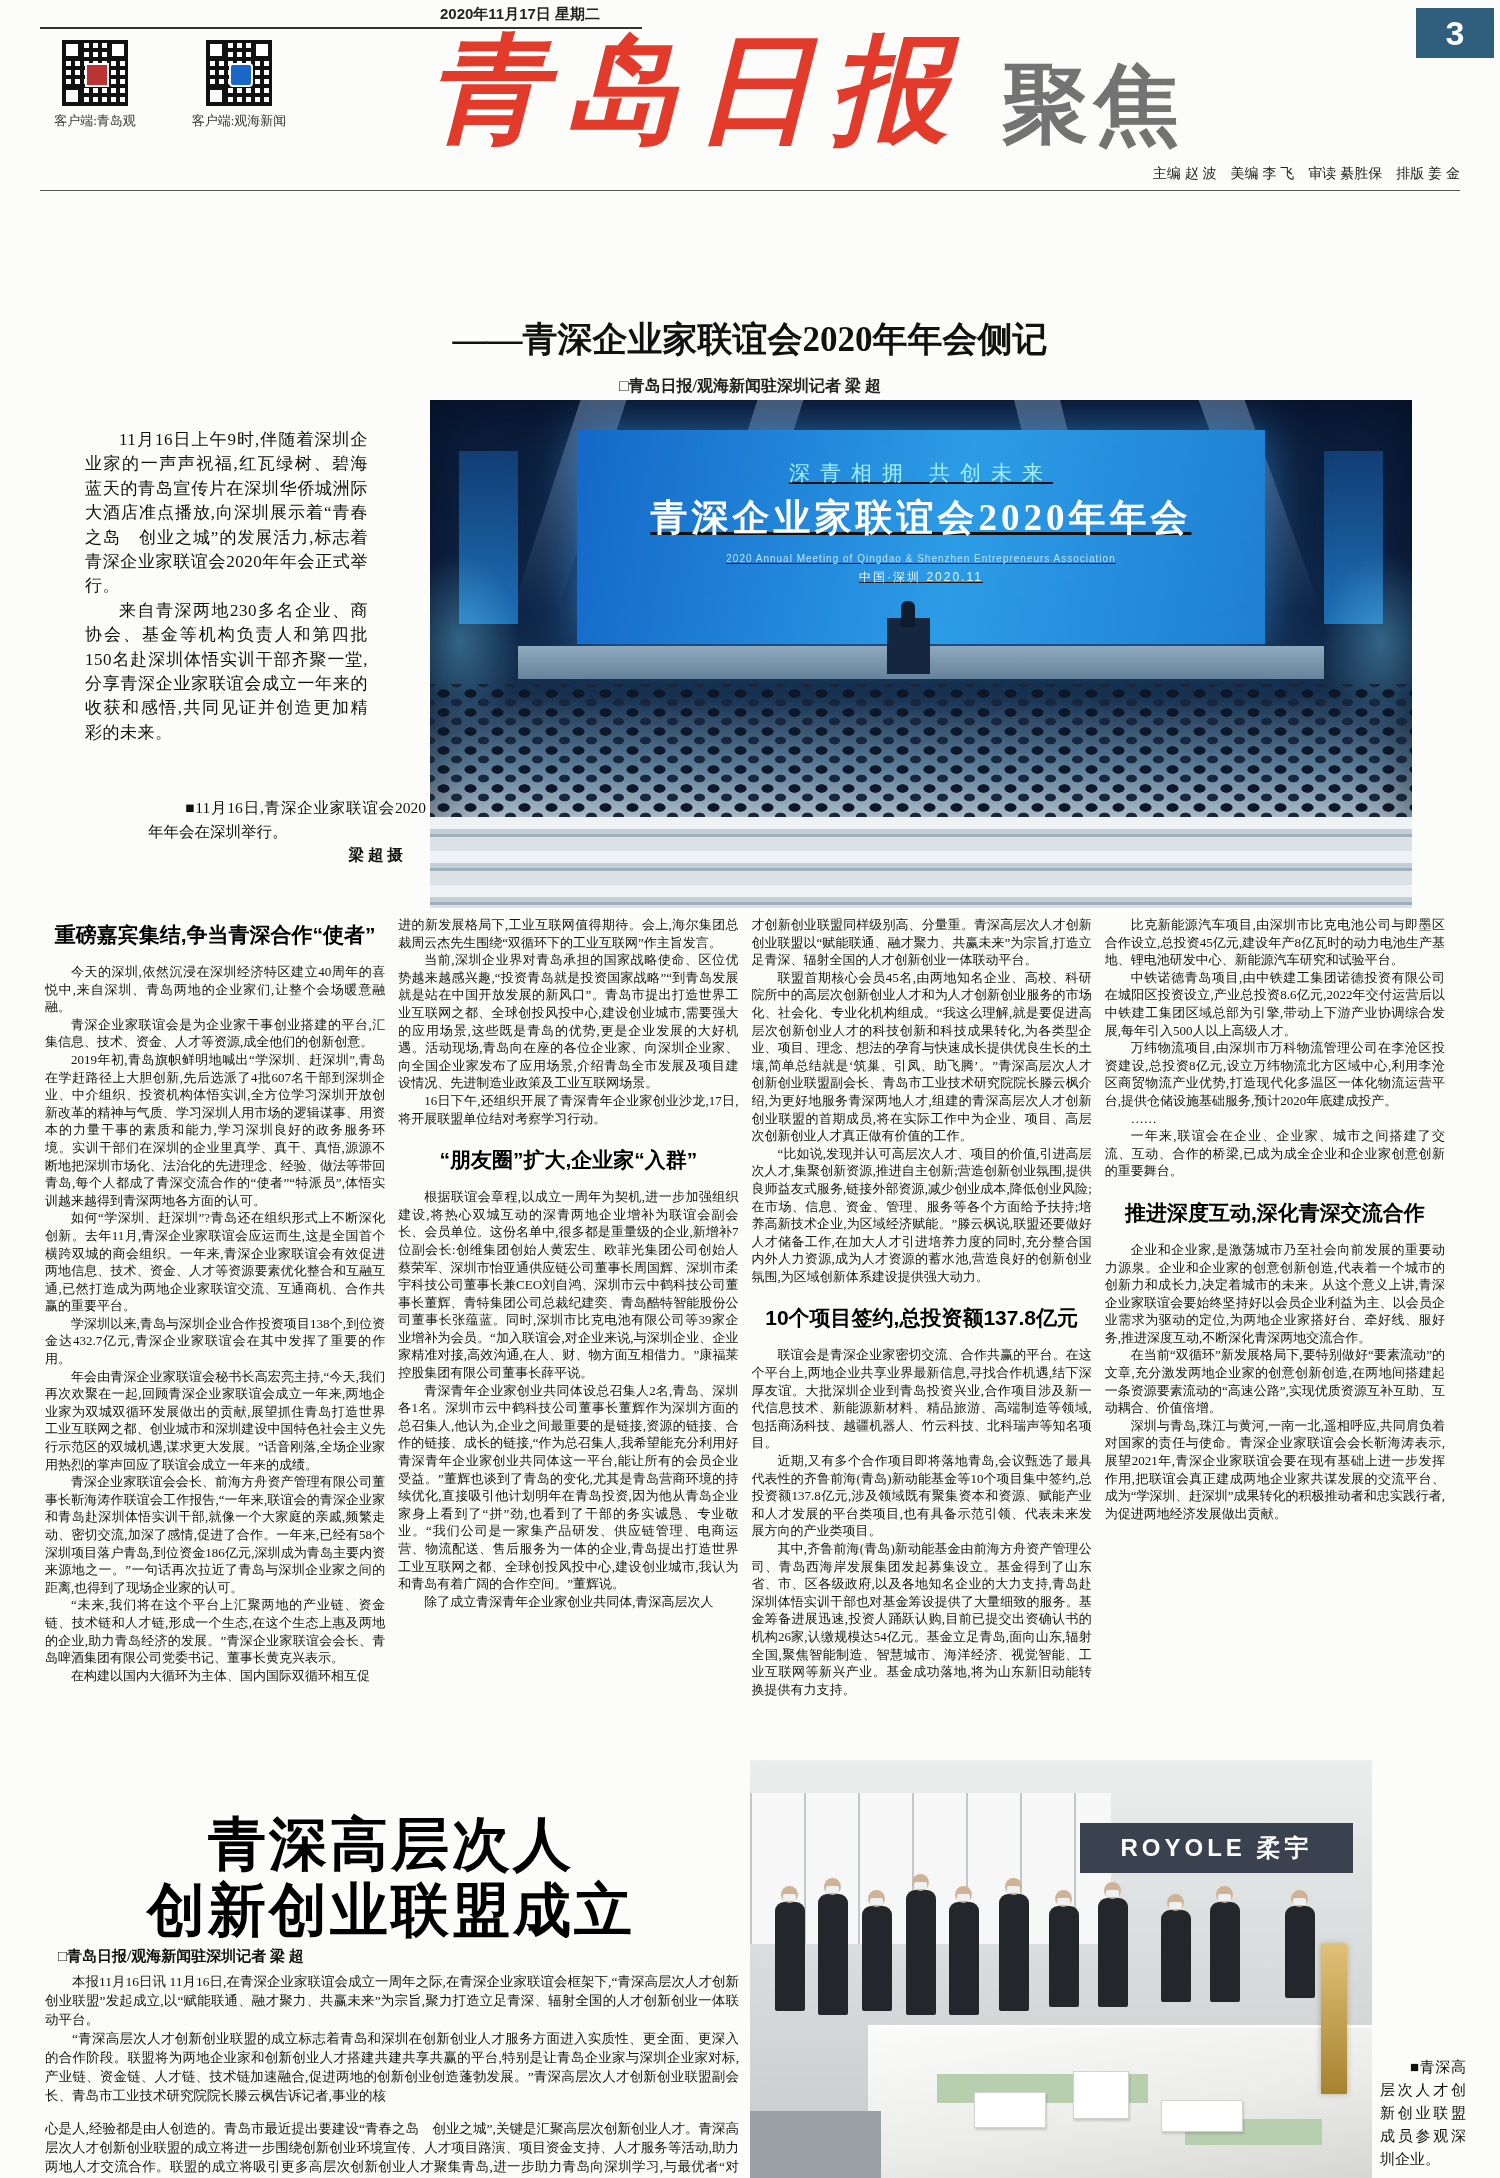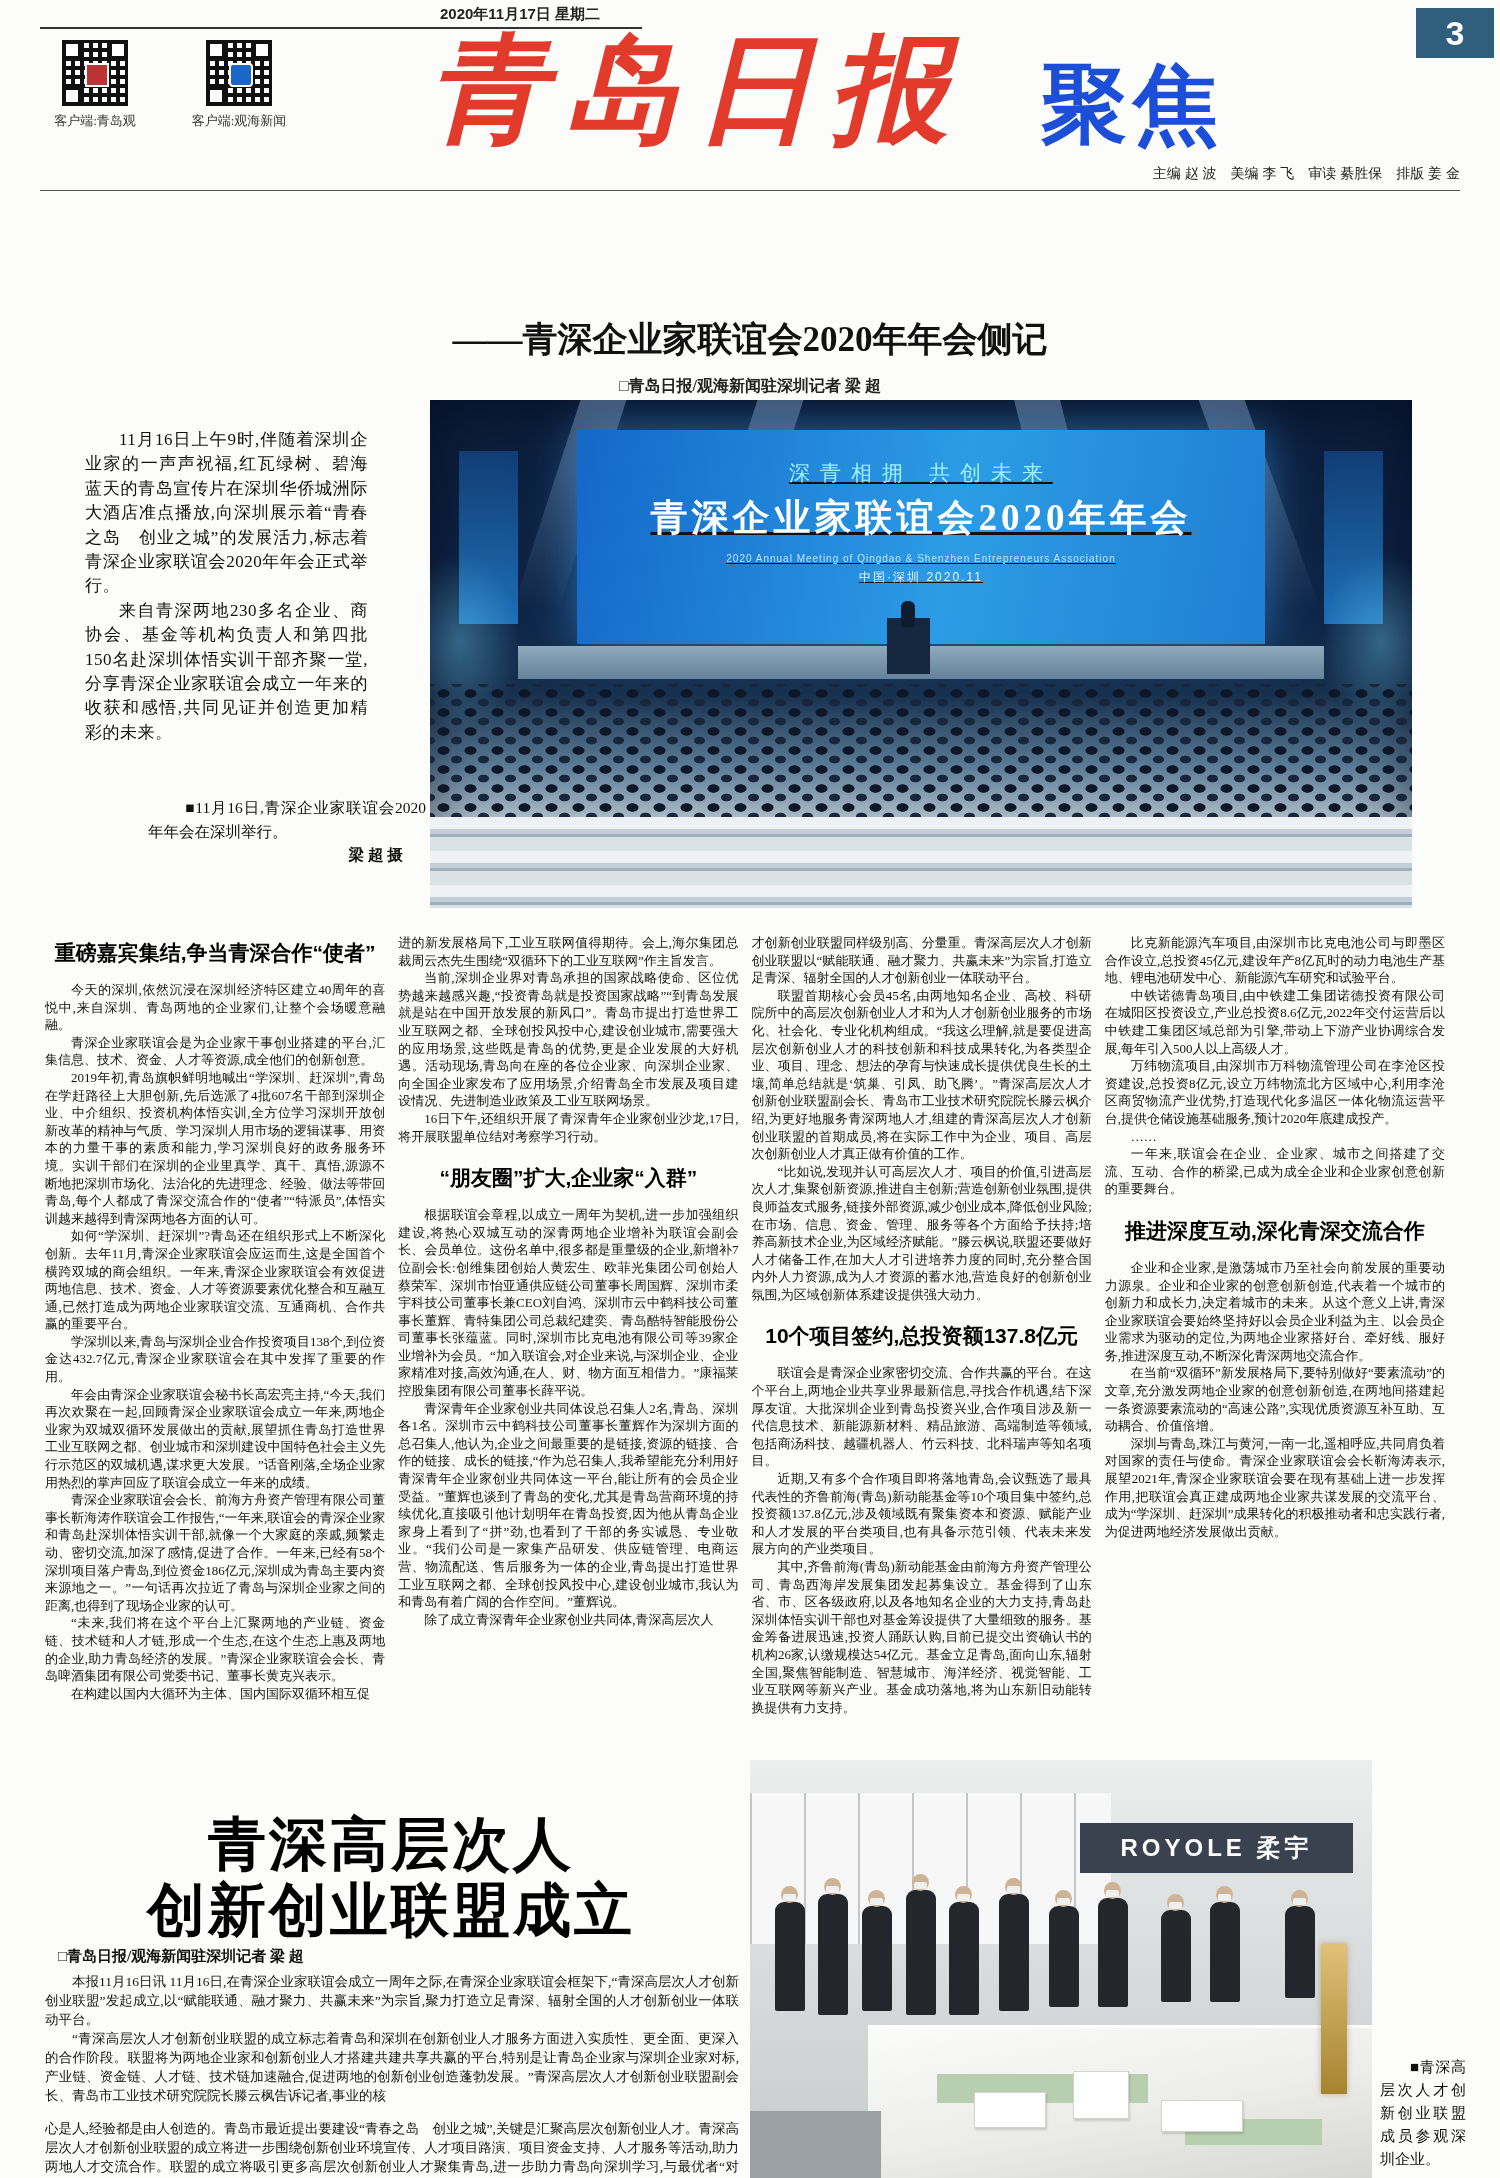--- a/index.html
+++ b/index.html
@@ -25,22 +25,22 @@
   .qr .f.tl{left:0;top:0}.qr .f.tr{right:0;top:0}.qr .f.bl{left:0;bottom:0}
   .qr .badge{position:absolute;left:23px;top:23px;width:20px;height:20px;background:#b33;
              border:2px solid #fff;}
   .qr.blue .badge{background:#1b66c9;border-radius:4px;}
   .qr-label{margin-top:7px;font:13px/16px "Liberation Serif",serif;color:#333;}
 
   
   .masthead-title{left:428px;top:26px;font-size:118px;line-height:1.1;color:#e23a2b;
                   font-weight:700;font-style:italic;letter-spacing:16px;
                   font-family:"Liberation Serif",serif;}
-  .masthead-section{left:1002px;top:62px;font-size:86px;line-height:1;color:#1d4ed8;
-                    font-weight:900;letter-spacing:6px;margin-left:39px;}
+  .masthead-section{left:1002px;top:62px;font-size:86px;line-height:1;color:#737373;
+                    font-weight:900;letter-spacing:6px;}
   .staff-credits{right:40px;top:164px;font:14px/18px "Liberation Sans",sans-serif;color:#222;}
   .head-rule{left:40px;top:190px;width:1420px;height:1px;background:#555;}
 
   
   .main-headline{left:28px;top:202px;width:1444px;text-align:center;font-weight:900;
                  font-size:62px;line-height:1.5;letter-spacing:1px;color:#000;}
   .subheadline{left:28px;top:316px;width:1444px;text-align:center;font-weight:700;
                font-size:35px;color:#111;}
   .main-byline{left:28px;top:376px;width:1444px;text-align:center;font-weight:700;
                font-size:16px;color:#222;}
@@ -77,21 +77,21 @@
   .intro-column{left:85px;top:428px;width:283px;height:362px;overflow:hidden;
                 font:17px/24.4px "Liberation Serif",serif;letter-spacing:.5px;text-align:justify;}
   .photo1-caption{left:148px;top:796px;width:278px;font:15.5px/23.5px "Liberation Serif",serif;
                   text-align:justify;}
   .photo1-caption .cap-text{text-indent:2.4em;}
   .photo1-caption .cap-credit{text-align:right;padding-right:1.5em;font-weight:700;}
 
   
   .body-cols{left:45px;top:916px;width:1400px;height:842px;display:flex;gap:13px;}
   .bodycol{flex:1;height:842px;overflow:hidden;font:13px/17.6px "Liberation Serif",serif;
-           text-align:justify;color:#141414;margin-top:18px;}
+           text-align:justify;color:#141414;}
   .blk-p{text-indent:2em;}
   .blk-pc{text-indent:0;}
   .blk-h{font-family:"Liberation Sans",sans-serif;font-weight:700;text-align:center;text-indent:0;
          font-size:21px;line-height:26px;margin:20px 0 15px;color:#000;}
   .bodycol .blk-h:first-child{margin-top:6px;}
 
   
   .b-kicker{left:45px;top:1772px;width:692px;text-align:center;color:#2e96a7;
             font:400 29px/34px "Liberation Sans",sans-serif;letter-spacing:2px;}
   .b-title{left:45px;top:1812px;width:692px;text-align:center;font-weight:900;

